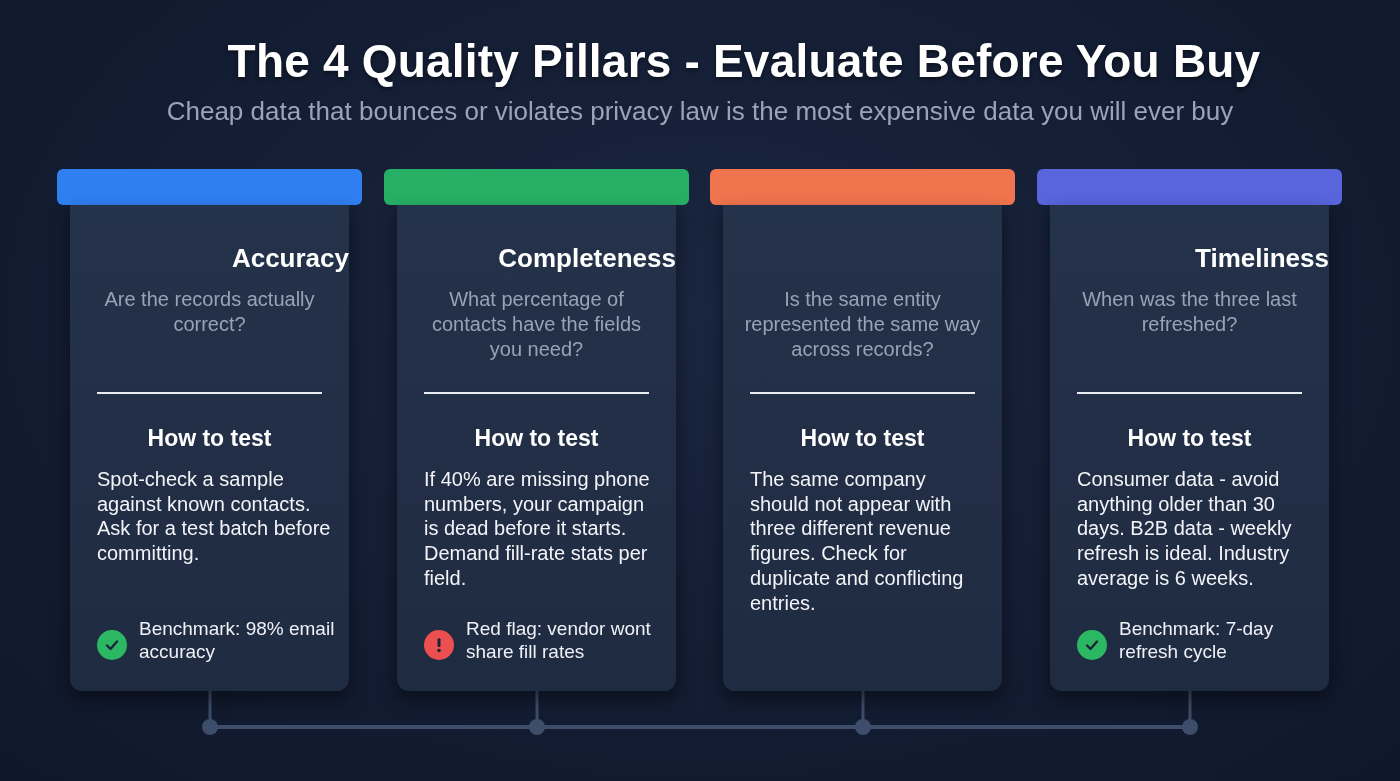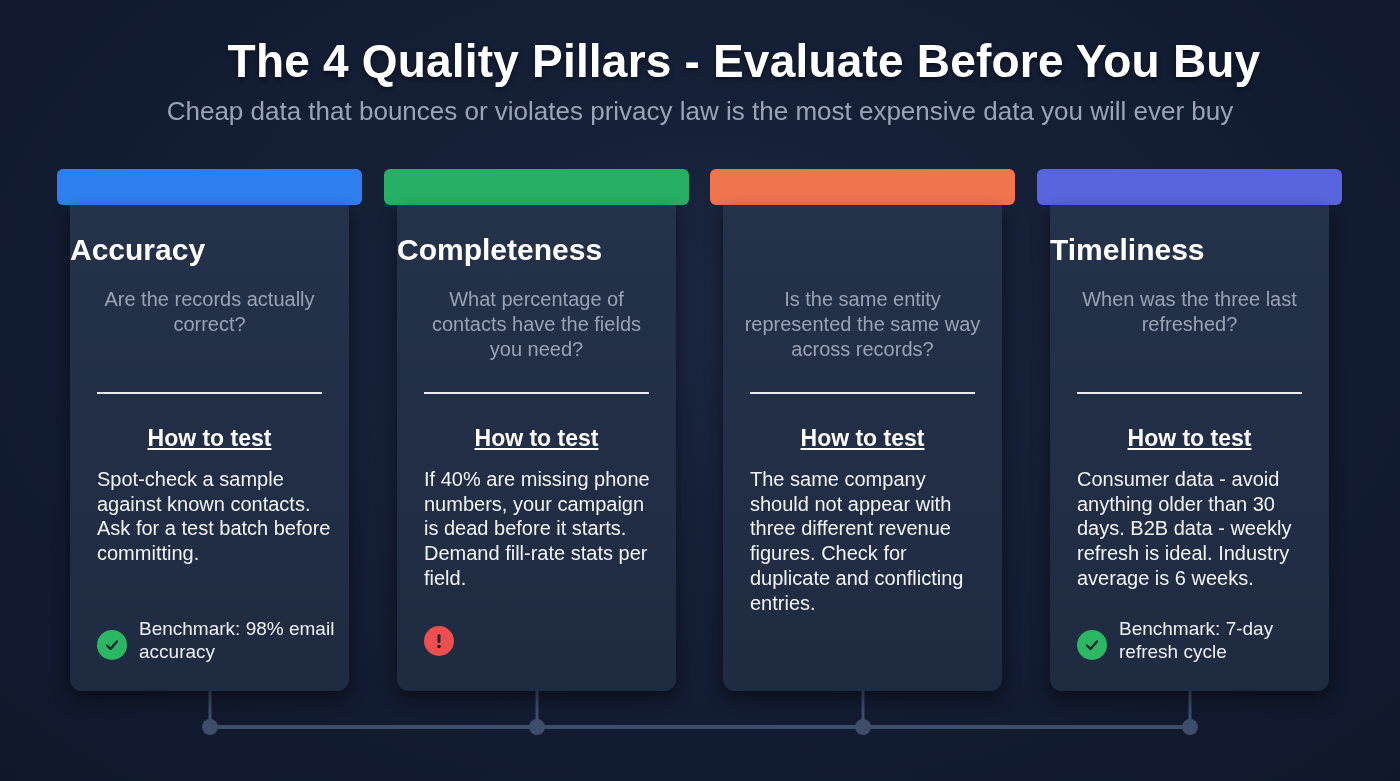--- a/index.html
+++ b/index.html
@@ -21,33 +21,33 @@
   }
   .pillar { position:absolute; top:169px; width:305px; height:522px; }
   .bar { position:absolute; top:0; left:0; width:305px; height:36px; border-radius:6px; }
   .card {
     position:absolute; top:36px; left:13px; width:279px; height:486px;
     background: linear-gradient(180deg, #24324a 0%, #1f2b41 100%);
     border-radius:0 0 12px 12px;
     box-shadow: 0 8px 18px rgba(0,0,0,0.45);
   }
   .p-name {
-    position:absolute; top:28px; left:0; width:100%; text-align:left;
-    font-size:30px; font-weight:700; color:#fff;
+    position:absolute; top:38px; left:0; width:100%; text-align:right;
+    font-size:26px; font-weight:700; color:#fff;
   }
   .p-q {
     position:absolute; top:82px; left:18px; width:243px; text-align:center;
     font-size:20px; line-height:25px; color:#9aa3b5;
   }
   .divider {
     position:absolute; top:187px; left:27px; width:225px; height:2px; background:#e8ecf2;
   }
   .h-test {
     position:absolute; top:220px; left:0; width:100%; text-align:center;
-    font-size:23px; font-weight:700; color:#fff;text-decoration:underline;
+    font-size:23px; font-weight:700; color:#fff;
   }
   .test-body {
     position:absolute; top:262px; left:27px; width:240px;
     font-size:20px; line-height:24.7px; color:#f2f4f8;
   }
   .note {
     position:absolute; top:412px; left:27px; width:245px; display:flex; align-items:center;
   }
   .note-icon {
     width:30px; height:30px; border-radius:50%; flex:0 0 30px; margin-top:9px; margin-right:12px;
@@ -101,20 +101,21 @@
     <div class="divider"></div>
     <div class="h-test">How to test</div>
     <div class="test-body">If 40% are missing phone numbers, your campaign is dead before it starts. Demand fill-rate stats per field.</div>
     <div class="note">
       <span class="note-icon" style="background:#ec4f4f;">
         <svg width="16" height="18" viewBox="0 0 16 18">
             <rect x="6.5" y="2" width="3" height="9" rx="1.5" fill="#1b2336"></rect>
             <circle cx="8" cy="14.5" r="1.8" fill="#1b2336"></circle>
           </svg>
       </span>
+      <span class="note-text">Red flag: vendor wont share fill rates</span>
     </div>
   </div>
 </div>
 
 <div class="pillar" style="left:710px;">
   <div class="bar" style="background:#f0744e;"></div>
   <div class="card">
     <div class="p-q">Is the same entity represented the same way across records?</div>
     <div class="divider"></div>
     <div class="h-test">How to test</div>

